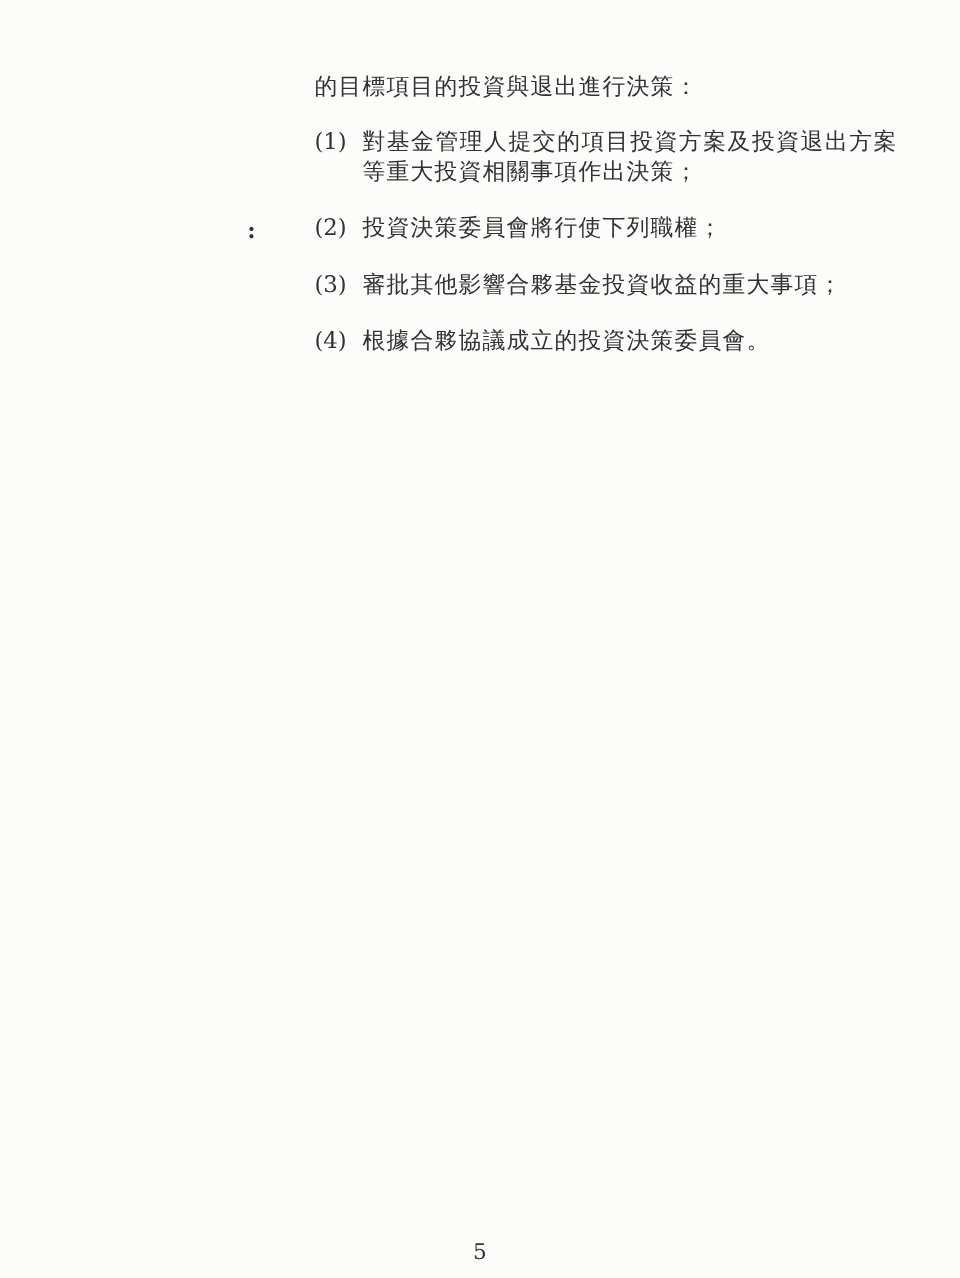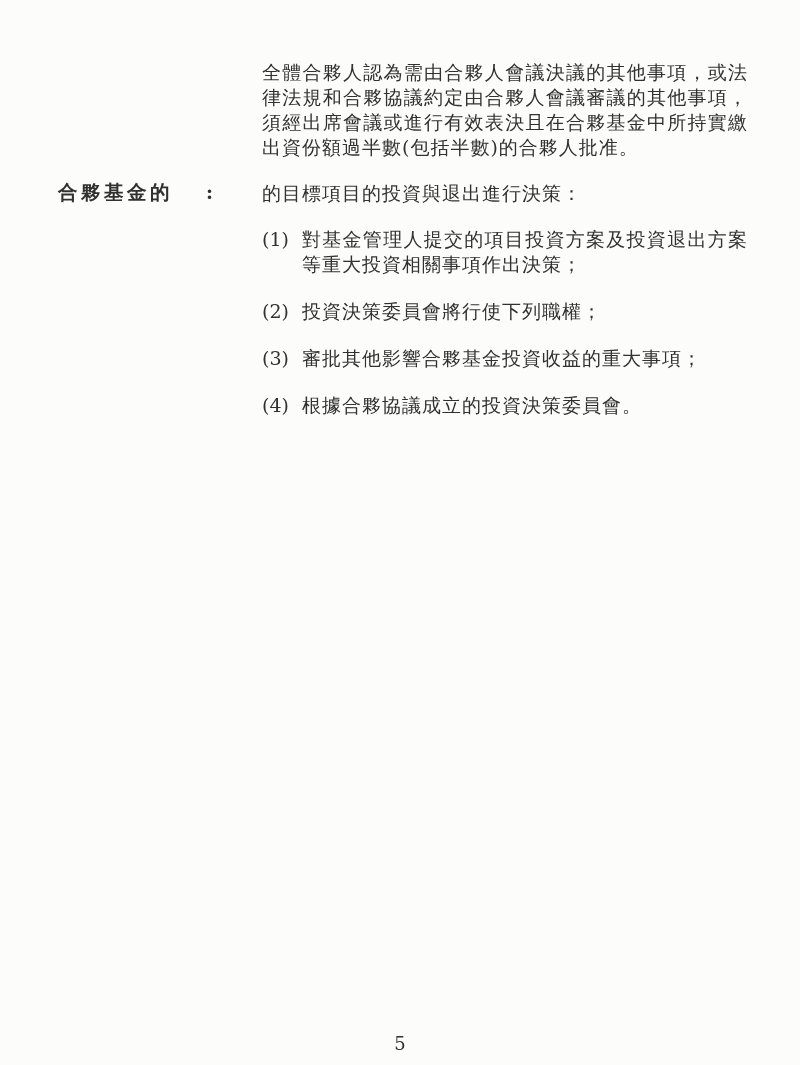--- a/index.html
+++ b/index.html
@@ -69,28 +69,26 @@
     font-size: 18px;
     letter-spacing: 0;
   }
 </style>
 </head>
 <body>
 
 <div class="page" style="background: rgb(252, 252, 251); color: rgb(49, 49, 49);">
 
   <div class="side-label">
-    <span>合夥基金的</span>
   </div>
 
   <div class="side-colon">:</div>
 
   <div class="content">
 
-    <p>全體合夥人認為需由合夥人會議決議的其他事項，或法律法規和合夥協議約定由合夥人會議審議的其他事項，須經出席會議或進行有效表決且在合夥基金中所持實繳出資份額過半數(包括半數)的合夥人批准。</p>
 
 
 
 
 
     <p>的目標項目的投資與退出進行決策：</p>
 
     <div class="list-item">
       <span class="li-num">(1)</span>
       <span class="li-text">對基金管理人提交的項目投資方案及投資退出方案等重大投資相關事項作出決策；</span>

